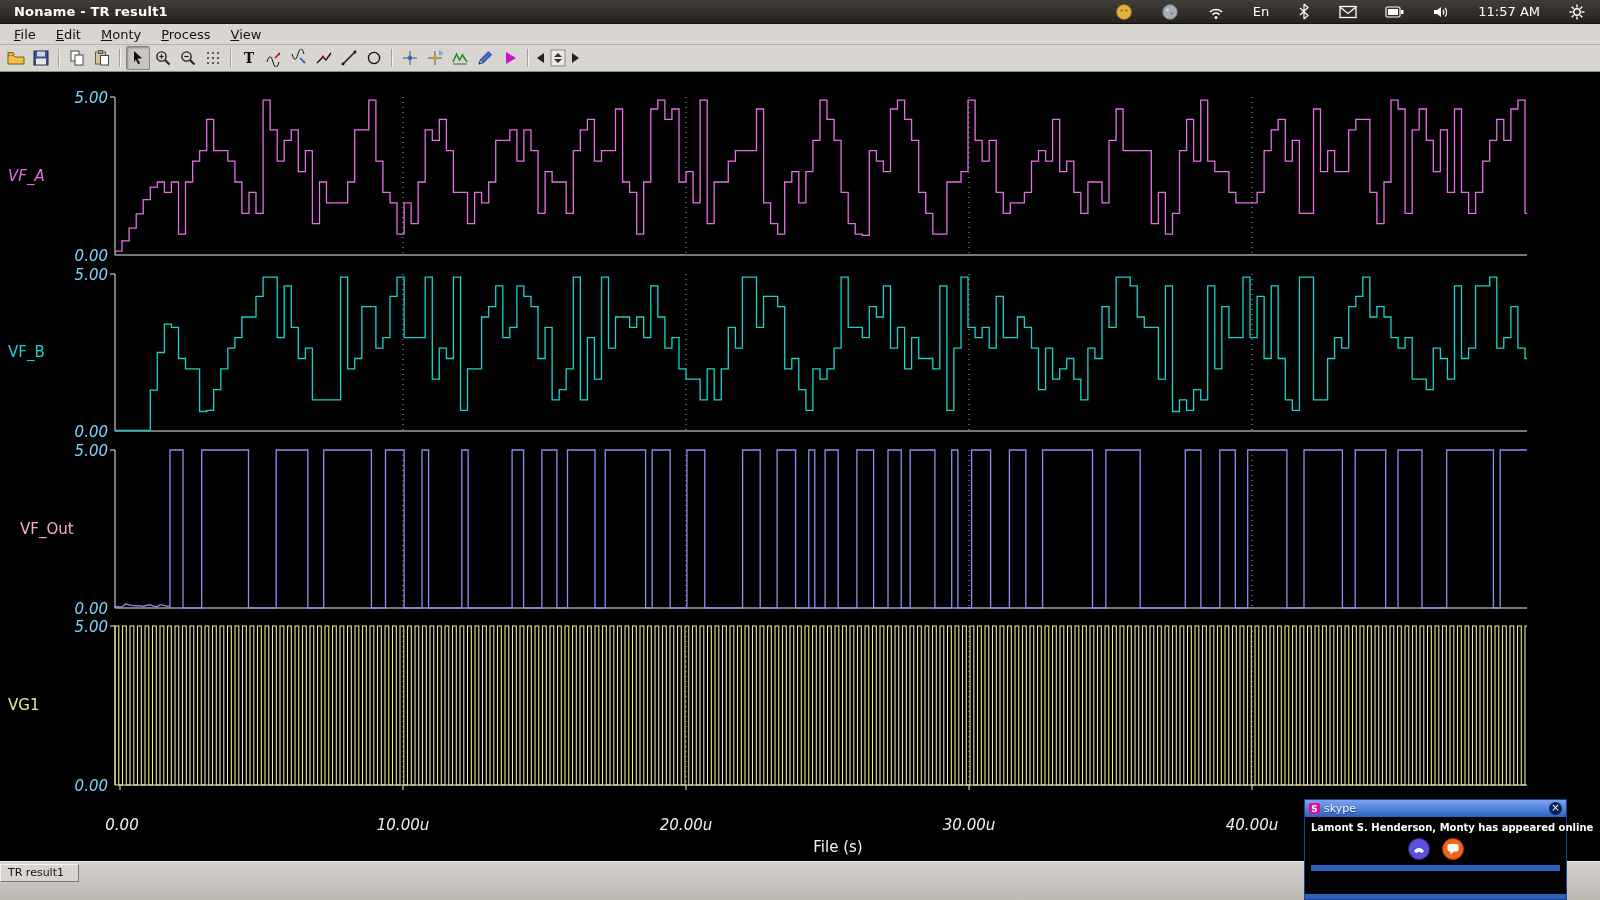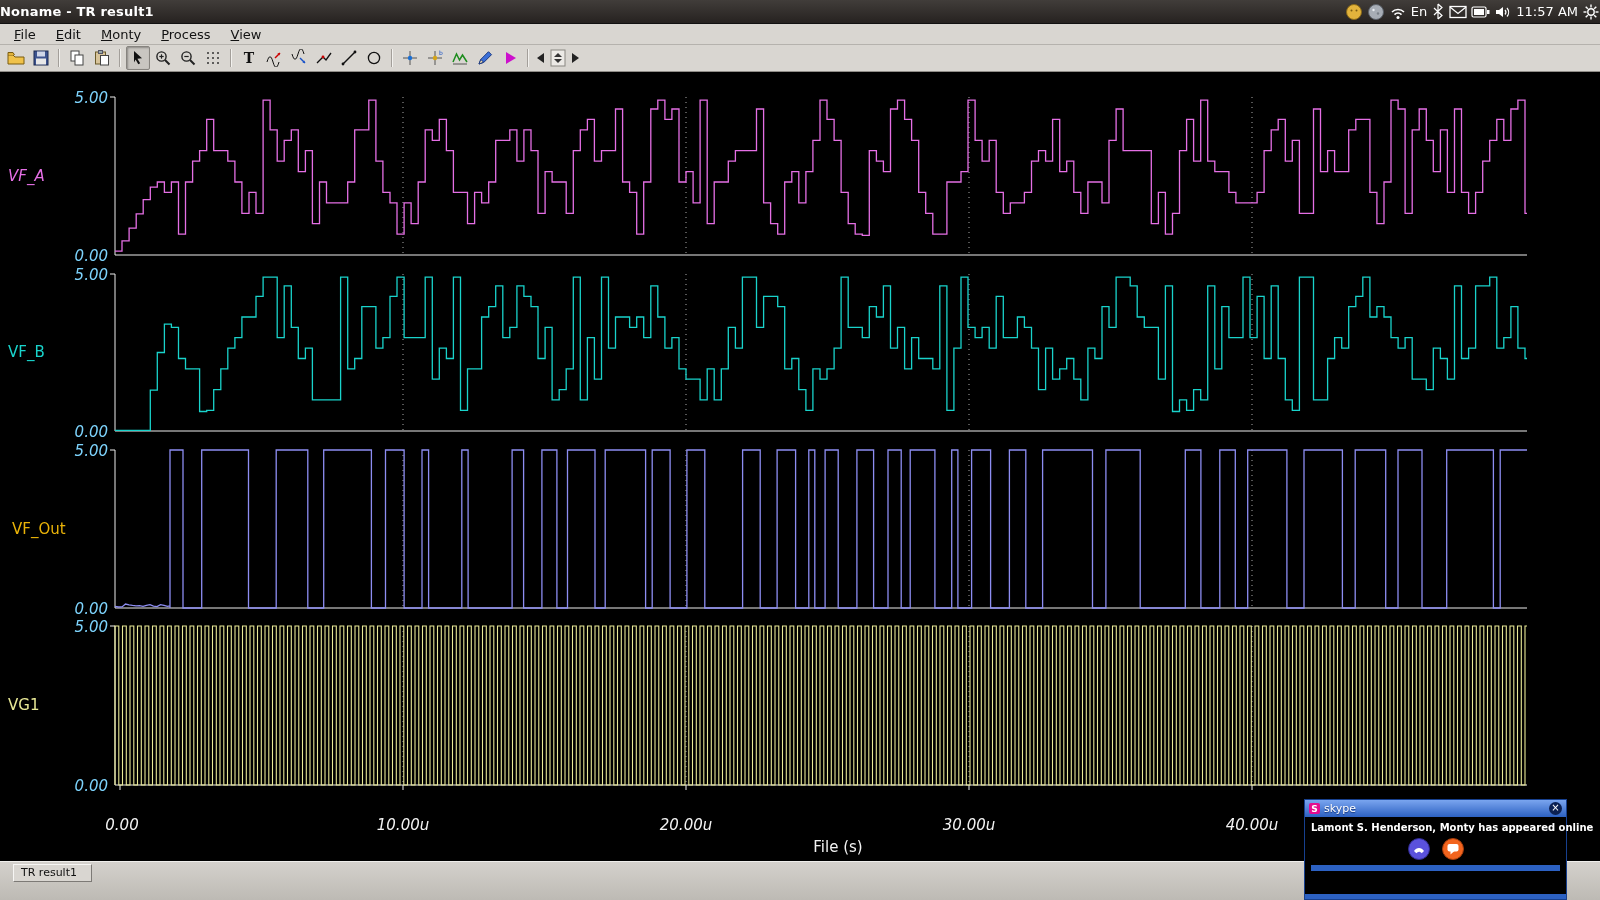--- a/index.html
+++ b/index.html
@@ -2,23 +2,23 @@
 <html><head>
 <meta charset="utf-8">
 <style>
   *{margin:0;padding:0;box-sizing:border-box}
   html,body{width:1600px;height:900px;overflow:hidden}
   body{font-family:"DejaVu Sans",sans-serif;background:#000;position:relative}
 
   
   .top-panel{position:absolute;top:0;left:0;width:1600px;height:24px;
     background:linear-gradient(#413d3a,#262220);color:#fff;display:flex;
-    align-items:center;padding:0 0;z-index:30;border-bottom:1px solid #111}
+    align-items:center;padding:0 14px;z-index:30;border-bottom:1px solid #111}
   .window-title{font-weight:bold;font-size:13px;letter-spacing:.2px}
-  .tray{margin-left:auto;display:flex;align-items:center;gap:4px;font-size:13px}
+  .tray{margin-left:auto;display:flex;align-items:center;gap:28px;font-size:13px}
   .tray svg{display:block}
   .tray-text{color:#fff}
 
   
   .menu-bar{position:absolute;top:24px;left:0;width:1600px;height:21px;
     background:#d9d6d1;display:flex;align-items:center;padding-left:4px;z-index:29;
     border-bottom:1px solid #b5b2ad}
   .menu-item{display:inline-block;font-size:13px;color:#121212;padding:1px 10px;cursor:default}
   .menu-item::first-letter{text-decoration:underline}
 
@@ -36,21 +36,21 @@
   .plot-area{position:absolute;top:72px;left:0;width:1600px;height:789px;background:#000;z-index:1}
   .plot-area svg{position:absolute;top:0;left:0}
   .sig-label{position:absolute;font-size:15px;color:#fff}
   .ylab{position:absolute;font-size:15px;font-style:italic;color:#7dd3fc;width:48px;text-align:right;left:60px}
   .xlab{position:absolute;font-size:15px;font-style:italic;color:#f2f2f2;transform:translateX(-50%);top:744px}
   .time-label{position:absolute;font-size:15px;color:#f2f2f2;transform:translateX(-50%);left:838px;top:766px}
 
   
   .status-bar{position:absolute;top:861px;left:0;width:1600px;height:39px;
     background:linear-gradient(#d4d1cc,#bdbab4);border-top:1px solid #efeeeb;z-index:5}
-  .result-tab{position:absolute;top:2px;left:13px;font-size:11px;color:#111;
+  .result-tab{position:absolute;top:2px;left:0;font-size:11px;color:#111;
     padding:1px 14px 2px 7px;background:#d9d6d1;border:1px solid #7d7a76;
     border-top-color:#f7f6f4;border-left-color:#f7f6f4}
 
   
   .skype{position:absolute;left:1304px;top:799px;width:263px;height:101px;background:#000;
     border:1px solid #17408f;display:flex;flex-direction:column;z-index:40}
   .skype-header{height:17px;background:linear-gradient(#7aa5ef,#2c61c2);display:flex;
     align-items:center;padding:0 4px;gap:4px;flex:none}
   .skype-logo{width:11px;height:11px;background:#e40c8f;color:#fff;font-size:9px;font-weight:bold;
     display:flex;align-items:center;justify-content:center;border-radius:2px;flex:none}
@@ -339,21 +339,21 @@
       <line x1="969" y1="713" x2="969" y2="718" stroke="#ededed"></line>
       <line x1="1252" y1="713" x2="1252" y2="718" stroke="#ededed"></line>
       <path d="M115,179.2H122.0V168.8H129.1V156.1H136.2V141.9H143.2V127.7H150.3V115.1H157.3V110H164.4V120.4H171.4V110H178.5V162.1H185.5V110H192.6V89.1H199.6V78.7H206.7V47.4H213.7V78.7H220.8V78.7H227.8V89.1H234.9V110H241.9V141.3H249.0V120.4H256.0V141.3H263.1V28.2H270.1V57.9H277.2V89.1H284.2V68.3H291.3V57.9H298.3V99.6H305.4V78.7H312.4V151.7H319.5V110H326.5V130.9H333.6V130.9H340.6V130.9H347.7V110H354.7V57.9H361.8V57.9H368.8V28.2H375.9V89.1H382.9V120.4H390.0V130.9H397.0V162.1H404.1V130.9H411.1V151.7H418.2V110H425.2V57.9H432.3V68.3H439.3V47.4H446.4V78.7H453.4V120.4H460.5V120.4H467.5V151.7H474.6V120.4H481.6V130.9H488.7V110H495.7V68.3H502.8V68.3H509.8V57.9H516.9V89.1H523.9V57.9H531.0V78.7H538.0V141.3H545.1V99.6H552.1V110H559.2V110H566.2V141.3H573.3V78.7H580.3V57.9H587.4V47.4H594.4V89.1H601.5V78.7H608.5V78.7H615.5V37H622.6V110H629.6V120.4H636.7V162.1H643.7V110H650.8V37H657.8V28.2H664.9V47.4H671.9V37H679.0V110H686.0V99.6H693.1V130.9H700.1V28.2H707.2V151.7H714.2V110H721.3V110H728.3V89.1H735.4V78.7H742.4V78.7H749.5V78.7H756.5V37H763.6V130.9H770.6V151.7H777.7V162.1H784.7V110H791.8V99.6H798.8V130.9H805.9V99.6H812.9V68.3H820.0V28.2H827.0V47.4H834.1V68.3H841.1V120.4H848.2V151.7H855.2V162.1H862.3V163.4H869.3V78.7H876.4V89.1H883.4V99.6H890.5V37H897.5V28.2H904.6V47.4H911.6V68.3H918.7V120.4H925.7V141.3H932.8V162.1H939.8V162.1H946.9V110H953.9V110H961.0V99.6H968.0V28.2H975.1V68.3H982.1V89.1H989.2V68.3H996.2V120.4H1003.3V141.3H1010.3V130.9H1017.4V130.9H1024.4V120.4H1031.5V89.1H1038.5V78.7H1045.6V89.1H1052.6V47.4H1059.7V99.6H1066.7V89.1H1073.8V120.4H1080.8V141.3H1087.9V110H1094.9V110H1102.0V130.9H1109.0V68.3H1116.1V37H1123.1V78.7H1130.2V78.7H1137.2V78.7H1144.3V78.7H1151.3V151.7H1158.4V120.4H1165.4V162.1H1172.5V141.3H1179.5V78.7H1186.6V47.4H1193.6V89.1H1200.7V28.2H1207.7V89.1H1214.8V99.6H1221.8V99.6H1228.9V120.4H1235.9V130.9H1243.0V130.9H1250.0V130.9H1257.1V120.4H1264.1V78.7H1271.2V57.9H1278.2V47.4H1285.3V89.1H1292.3V68.3H1299.4V141.3H1306.4V141.3H1313.5V37H1320.5V99.6H1327.6V78.7H1334.6V99.6H1341.7V99.6H1348.7V57.9H1355.8V47.4H1362.8V47.4H1369.9V120.4H1376.9V151.7H1384.0V110H1391.0V28.2H1398.1V37H1405.1V141.3H1412.2V57.9H1419.2V37H1426.3V68.3H1433.3V99.6H1440.4V57.9H1447.4V120.4H1454.5V37H1461.5V120.4H1468.6V141.3H1475.6V120.4H1482.7V89.1H1489.7V68.3H1496.8V47.4H1503.8V68.3H1510.9V37H1517.9V28.2H1525.0V141.3H1527" fill="none" stroke="#e56fe5" stroke-width="1.3"></path>
       <path d="M115,358.4H122.0V358.4H129.1V358.4H136.2V358.4H143.2V358.4H150.3V318.2H157.3V280.5H164.4V252.2H171.4V255.4H178.5V286.5H185.5V296.8H192.6V296.8H199.6V339.5H206.7V338.3H213.7V317.6H220.8V296.8H227.8V276.1H234.9V265.7H241.9V245H249.0V245H256.0V224.3H263.1V205.1H270.1V205.1H277.2V265.7H284.2V213.9H291.3V255.4H298.3V286.5H305.4V276.1H312.4V327.9H319.5V327.9H326.5V327.9H333.6V327.9H340.6V205.1H347.7V296.8H354.7V286.5H361.8V234.7H368.8V234.7H375.9V276.1H382.9V265.7H390.0V224.3H397.0V205.1H404.1V265.7H411.1V265.7H418.2V265.7H425.2V205.1H432.3V307.2H439.3V276.1H446.4V286.5H453.4V205.1H460.5V338.3H467.5V296.8H474.6V296.8H481.6V245H488.7V234.7H495.7V213.9H502.8V265.7H509.8V255.4H516.9V213.9H523.9V224.3H531.0V234.7H538.0V286.5H545.1V255.4H552.1V327.9H559.2V317.6H566.2V296.8H573.3V205.1H580.3V327.9H587.4V265.7H594.4V307.2H601.5V205.1H608.5V276.1H615.5V245H622.6V245H629.6V255.4H636.7V245H643.7V265.7H650.8V213.9H657.8V245H664.9V276.1H671.9V265.7H679.0V296.8H686.0V307.2H693.1V307.2H700.1V327.9H707.2V296.8H714.2V327.9H721.3V296.8H728.3V255.4H735.4V276.1H742.4V205.1H749.5V205.1H756.5V255.4H763.6V224.3H770.6V224.3H777.7V234.7H784.7V296.8H791.8V286.5H798.8V317.6H805.9V338.3H812.9V296.8H820.0V307.2H827.0V296.8H834.1V276.1H841.1V205.1H848.2V255.4H855.2V255.4H862.3V265.7H869.3V234.7H876.4V245H883.4V213.9H890.5V276.1H897.5V255.4H904.6V296.8H911.6V265.7H918.7V286.5H925.7V286.5H932.8V296.8H939.8V213.9H946.9V338.3H953.9V276.1H961.0V205.1H968.0V255.4H975.1V265.7H982.1V255.4H989.2V276.1H996.2V224.3H1003.3V265.7H1010.3V265.7H1017.4V245H1024.4V255.4H1031.5V276.1H1038.5V317.6H1045.6V276.1H1052.6V307.2H1059.7V296.8H1066.7V286.5H1073.8V307.2H1080.8V327.9H1087.9V276.1H1094.9V286.5H1102.0V234.7H1109.0V255.4H1116.1V205.1H1123.1V205.1H1130.2V213.9H1137.2V245H1144.3V255.4H1151.3V255.4H1158.4V307.2H1165.4V213.9H1172.5V339.5H1179.5V327.9H1186.6V338.3H1193.6V317.6H1200.7V327.9H1207.7V213.9H1214.8V296.8H1221.8V234.7H1228.9V265.7H1235.9V265.7H1243.0V205.1H1250.0V265.7H1257.1V224.3H1264.1V286.5H1271.2V213.9H1278.2V286.5H1285.3V327.9H1292.3V338.3H1299.4V205.1H1306.4V205.1H1313.5V327.9H1320.5V327.9H1327.6V286.5H1334.6V265.7H1341.7V276.1H1348.7V234.7H1355.8V224.3H1362.8V205.1H1369.9V245H1376.9V234.7H1384.0V245H1391.0V265.7H1398.1V276.1H1405.1V265.7H1412.2V307.2H1419.2V307.2H1426.3V317.6H1433.3V276.1H1440.4V286.5H1447.4V307.2H1454.5V213.9H1461.5V286.5H1468.6V276.1H1475.6V213.9H1482.7V213.9H1489.7V205.1H1496.8V276.1H1503.8V265.7H1510.9V234.7H1517.9V276.1H1525.0V286.5H1527" fill="none" stroke="#19d3cb" stroke-width="1.3"></path>
       <path d="M115,534.4L118.5,535L122.0,534.9L125.5,532L129.0,532.8L132.5,533.4L136.0,533.8L139.5,533.6L143.0,534.3L146.5,533.3L150.0,532.7L153.5,534.2L157.0,534.6L160.5,532.6L164.0,533.4L167.5,534.4L170.0,533.9L170.0,536V378H183.0V536H201.7V378H248.5V536H276.2V378H307.8V536H323.7V378H371.4V536H385.5V378H404.1V536H422.0V378H428.6V536H461.8V378H468.1V536H512.1V378H523.6V536H541.9V378H556.9V536H567.5V378H595.0V536H605.2V378H645.6V536H652.2V378H670.1V536H686.9V378H704.8V536H742.6V378H760.2V536H777.1V378H795.6V536H808.8V378H814.8V536H825.1V378H838.2V536H856.9V378H873.6V536H888.0V378H901.2V536H910.2V378H934.9V536H951.7V378H957.9V536H971.6V378H990.6V536H1009.4V378H1025.8V536H1042.6V378H1092.5V536H1105.9V378H1140.2V536H1185.3V378H1200.9V536H1219.8V378H1235.3V536H1247.7V378H1286.9V536H1304.0V378H1342.4V536H1355.2V378H1385.7V536H1398.0V378H1422.0V536H1446.7V378H1493.4V536H1500.2V378H1527.0" fill="none" stroke="#8d8df2" stroke-width="1.3"></path>
       <path d="M115,713V554H118.8V713H122.5V554H126.3V713H130.0V554H133.8V713H137.5V554H141.3V713H145.0V554H148.8V713H152.5V554H156.3V713H160.0V554H163.8V713H167.5V554H171.3V713H175.0V554H178.8V713H182.5V554H186.3V713H190.0V554H193.8V713H197.5V554H201.3V713H205.0V554H208.8V713H212.5V554H216.3V713H220.0V554H223.8V713H227.5V554H231.3V713H235.0V554H238.8V713H242.5V554H246.3V713H250.0V554H253.8V713H257.5V554H261.3V713H265.0V554H268.8V713H272.5V554H276.3V713H280.0V554H283.8V713H287.5V554H291.3V713H295.0V554H298.8V713H302.5V554H306.3V713H310.0V554H313.8V713H317.5V554H321.3V713H325.0V554H328.8V713H332.5V554H336.3V713H340.0V554H343.8V713H347.5V554H351.3V713H355.0V554H358.8V713H362.5V554H366.3V713H370.0V554H373.8V713H377.5V554H381.3V713H385.0V554H388.8V713H392.5V554H396.3V713H400.0V554H403.8V713H407.5V554H411.3V713H415.0V554H418.8V713H422.5V554H426.3V713H430.0V554H433.8V713H437.5V554H441.3V713H445.0V554H448.8V713H452.5V554H456.3V713H460.0V554H463.8V713H467.5V554H471.3V713H475.0V554H478.8V713H482.5V554H486.3V713H490.0V554H493.8V713H497.5V554H501.3V713H505.0V554H508.8V713H512.5V554H516.3V713H520.0V554H523.8V713H527.5V554H531.3V713H535.0V554H538.8V713H542.5V554H546.3V713H550.0V554H553.8V713H557.5V554H561.3V713H565.0V554H568.8V713H572.5V554H576.3V713H580.0V554H583.8V713H587.5V554H591.3V713H595.0V554H598.8V713H602.5V554H606.3V713H610.0V554H613.8V713H617.5V554H621.3V713H625.0V554H628.8V713H632.5V554H636.3V713H640.0V554H643.8V713H647.5V554H651.3V713H655.0V554H658.8V713H662.5V554H666.3V713H670.0V554H673.8V713H677.5V554H681.3V713H685.0V554H688.8V713H692.5V554H696.3V713H700.0V554H703.8V713H707.5V554H711.3V713H715.0V554H718.8V713H722.5V554H726.3V713H730.0V554H733.8V713H737.5V554H741.3V713H745.0V554H748.8V713H752.5V554H756.3V713H760.0V554H763.8V713H767.5V554H771.3V713H775.0V554H778.8V713H782.5V554H786.3V713H790.0V554H793.8V713H797.5V554H801.3V713H805.0V554H808.8V713H812.5V554H816.3V713H820.0V554H823.8V713H827.5V554H831.3V713H835.0V554H838.8V713H842.5V554H846.3V713H850.0V554H853.8V713H857.5V554H861.3V713H865.0V554H868.8V713H872.5V554H876.3V713H880.0V554H883.8V713H887.5V554H891.3V713H895.0V554H898.8V713H902.5V554H906.3V713H910.0V554H913.8V713H917.5V554H921.3V713H925.0V554H928.8V713H932.5V554H936.3V713H940.0V554H943.8V713H947.5V554H951.3V713H955.0V554H958.8V713H962.5V554H966.3V713H970.0V554H973.8V713H977.5V554H981.3V713H985.0V554H988.8V713H992.5V554H996.3V713H1000.0V554H1003.8V713H1007.5V554H1011.3V713H1015.0V554H1018.8V713H1022.5V554H1026.3V713H1030.0V554H1033.8V713H1037.5V554H1041.3V713H1045.0V554H1048.8V713H1052.5V554H1056.3V713H1060.0V554H1063.8V713H1067.5V554H1071.3V713H1075.0V554H1078.8V713H1082.5V554H1086.3V713H1090.0V554H1093.8V713H1097.5V554H1101.3V713H1105.0V554H1108.8V713H1112.5V554H1116.3V713H1120.0V554H1123.8V713H1127.5V554H1131.3V713H1135.0V554H1138.8V713H1142.5V554H1146.3V713H1150.0V554H1153.8V713H1157.5V554H1161.3V713H1165.0V554H1168.8V713H1172.5V554H1176.3V713H1180.0V554H1183.8V713H1187.5V554H1191.3V713H1195.0V554H1198.8V713H1202.5V554H1206.3V713H1210.0V554H1213.8V713H1217.5V554H1221.3V713H1225.0V554H1228.8V713H1232.5V554H1236.3V713H1240.0V554H1243.8V713H1247.5V554H1251.3V713H1255.0V554H1258.8V713H1262.5V554H1266.3V713H1270.0V554H1273.8V713H1277.5V554H1281.3V713H1285.0V554H1288.8V713H1292.5V554H1296.3V713H1300.0V554H1303.8V713H1307.5V554H1311.3V713H1315.0V554H1318.8V713H1322.5V554H1326.3V713H1330.0V554H1333.8V713H1337.5V554H1341.3V713H1345.0V554H1348.8V713H1352.5V554H1356.3V713H1360.0V554H1363.8V713H1367.5V554H1371.3V713H1375.0V554H1378.8V713H1382.5V554H1386.3V713H1390.0V554H1393.8V713H1397.5V554H1401.3V713H1405.0V554H1408.8V713H1412.5V554H1416.3V713H1420.0V554H1423.8V713H1427.5V554H1431.3V713H1435.0V554H1438.8V713H1442.5V554H1446.3V713H1450.0V554H1453.8V713H1457.5V554H1461.3V713H1465.0V554H1468.8V713H1472.5V554H1476.3V713H1480.0V554H1483.8V713H1487.5V554H1491.3V713H1495.0V554H1498.8V713H1502.5V554H1506.3V713H1510.0V554H1513.8V713H1517.5V554H1521.3V713H1525.0V554H1527.0" fill="none" stroke="#e9e996" stroke-width="1.1"></path>
     </svg>
 
   <span class="sig-label" style="left: 8px; top: 95px; color: rgb(229, 111, 229); font-style: italic;">VF_A</span>
   <span class="sig-label" style="left: 8px; top: 271px; color: rgb(25, 211, 203);">VF_B</span>
-  <span class="sig-label" style="left: 12px; top: 448px; color: #eab308;">VF_Out</span>
+  <span class="sig-label" style="left: 20px; top: 448px; color: #f9a8d4;">VF_Out</span>
   <span class="sig-label" style="left: 8px; top: 624px; color: rgb(233, 233, 150);">VG1</span>
 
   <span class="ylab" style="top:17px">5.00</span>
   <span class="ylab" style="top:175px">0.00</span>
   <span class="ylab" style="top:194px">5.00</span>
   <span class="ylab" style="top:351px">0.00</span>
   <span class="ylab" style="top:370px">5.00</span>
   <span class="ylab" style="top:528px">0.00</span>
   <span class="ylab" style="top:546px">5.00</span>
   <span class="ylab" style="top:705px">0.00</span>

